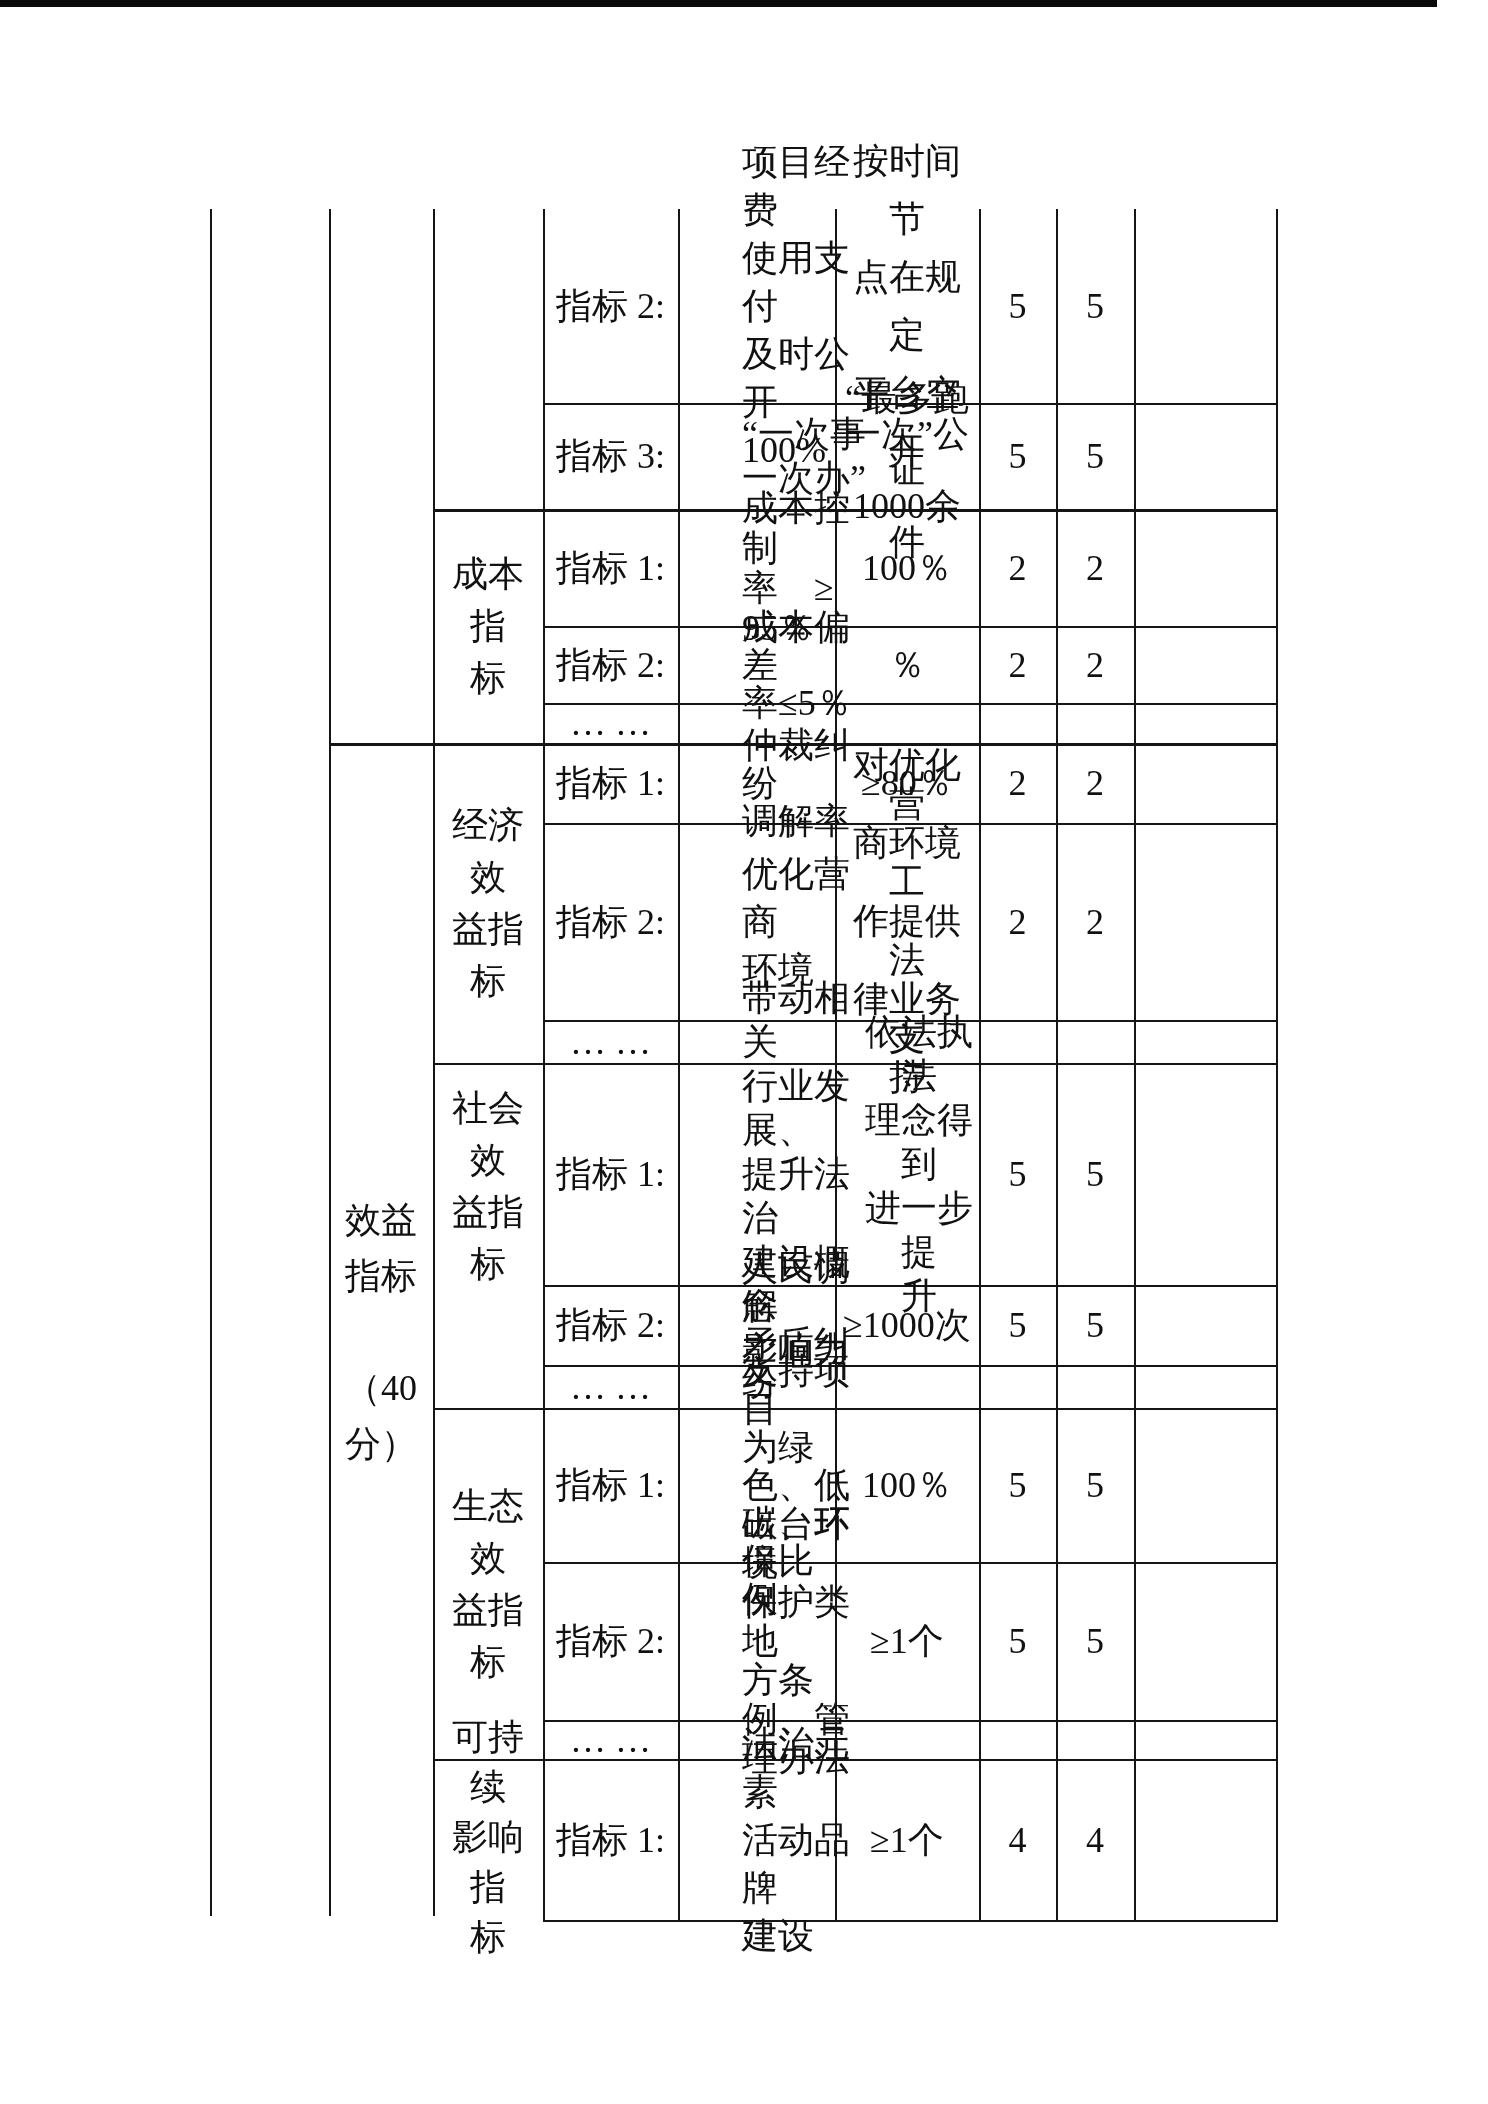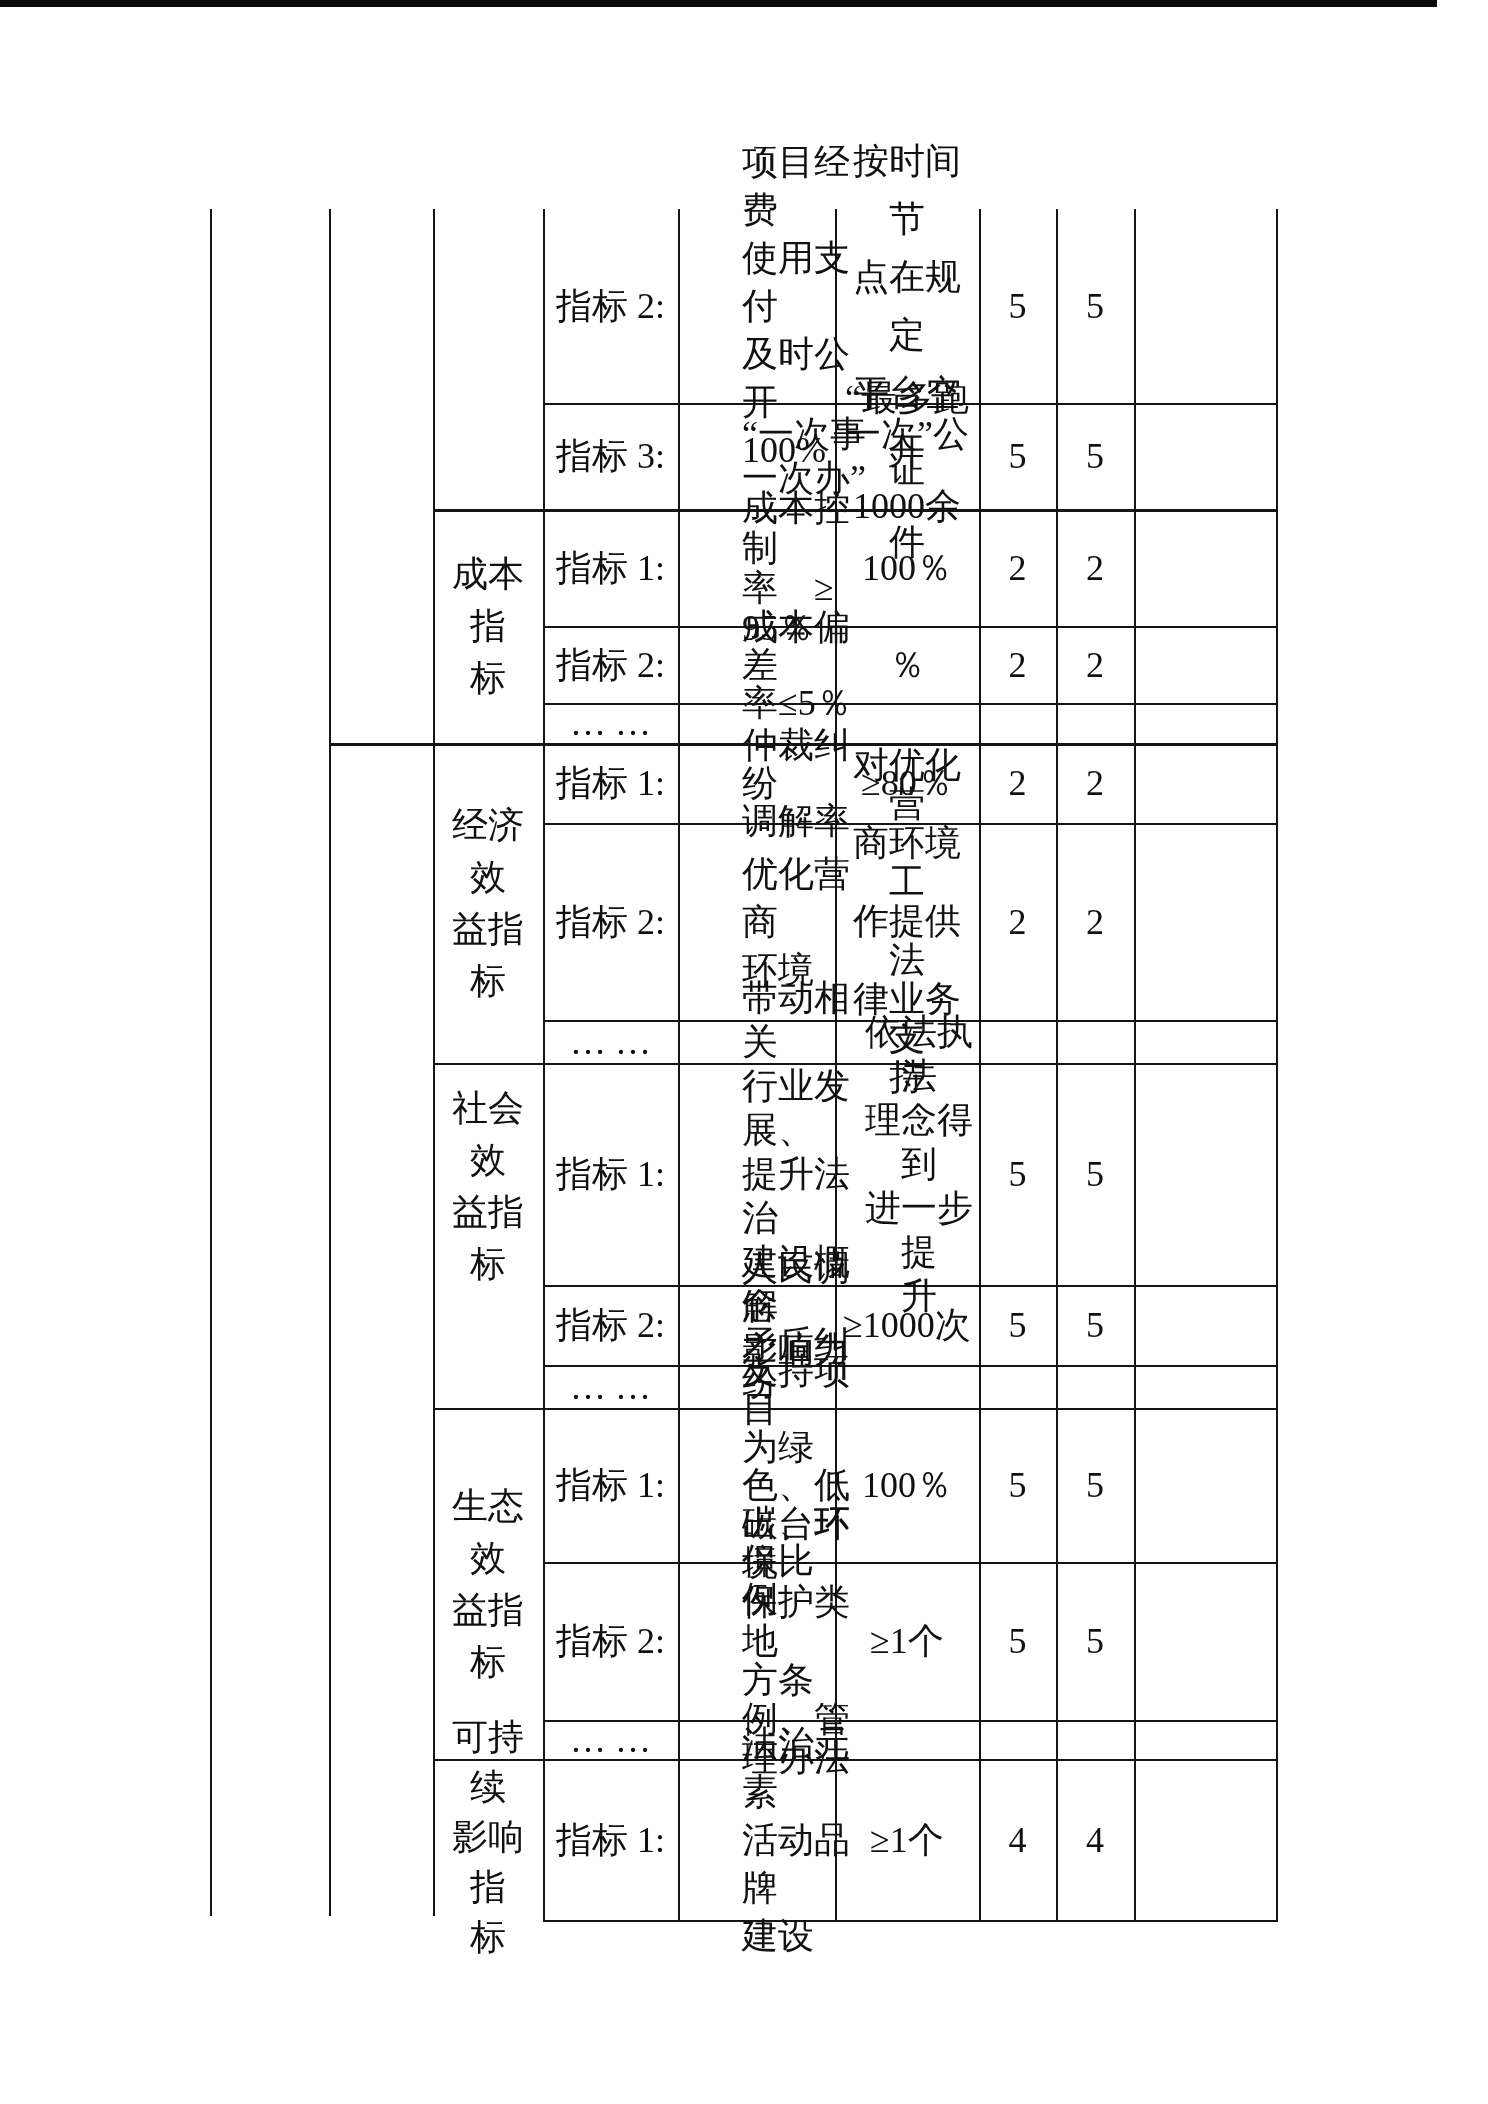--- a/index.html
+++ b/index.html
@@ -49,20 +49,25 @@
   <div class="h" style="top:1020px;left:543px;width:735px;"></div>
   <div class="h" style="top:1063px;left:433px;width:845px;"></div>
   <div class="h" style="top:1285px;left:543px;width:735px;"></div>
   <div class="h" style="top:1365px;left:543px;width:735px;"></div>
   <div class="h" style="top:1408px;left:433px;width:845px;"></div>
   <div class="h" style="top:1562px;left:543px;width:735px;"></div>
   <div class="h" style="top:1720px;left:543px;width:735px;"></div>
   <div class="h" style="top:1759px;left:433px;width:845px;"></div>
   <div class="h" style="top:1920px;left:543px;width:735px;"></div>
 
+  <div class="cell lh56" style="left:331px;top:743px;width:100px;height:1177px;">效益
+指标
+
+（40
+分）</div>
 
   <div class="cell lh52" style="left:435px;top:509px;width:106px;height:234px;">成本指
 标</div>
   <div class="cell lh52" style="left:435px;top:743px;width:106px;height:320px;">经济效
 益指标</div>
   <div class="cell lh52" style="left:435px;top:1063px;width:106px;height:246px;">社会效
 益指标</div>
   <div class="cell lh52" style="left:435px;top:1408px;width:106px;height:351px;">生态效
 益指标</div>
   <div class="cell lh50" style="left:435px;top:1759px;width:106px;height:161px;font-family:Liberation Mono, monospace;">可持续

